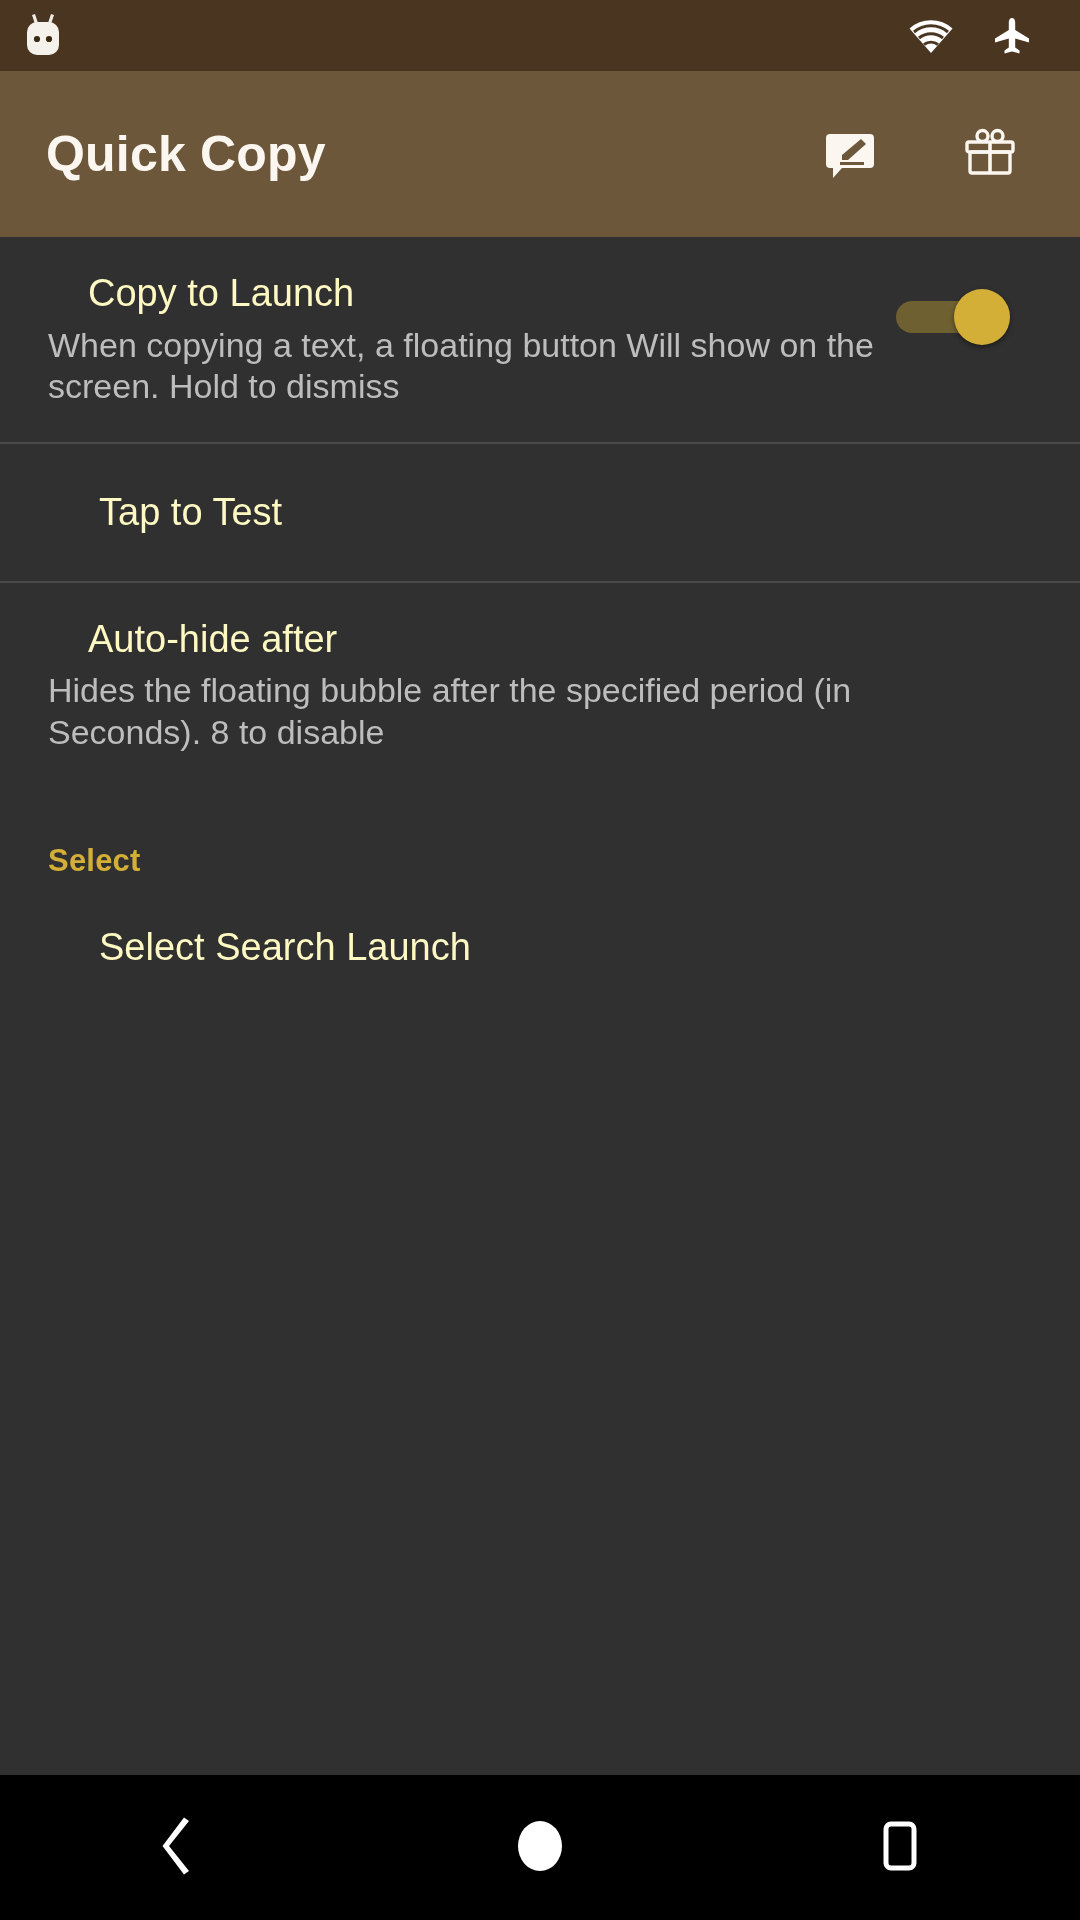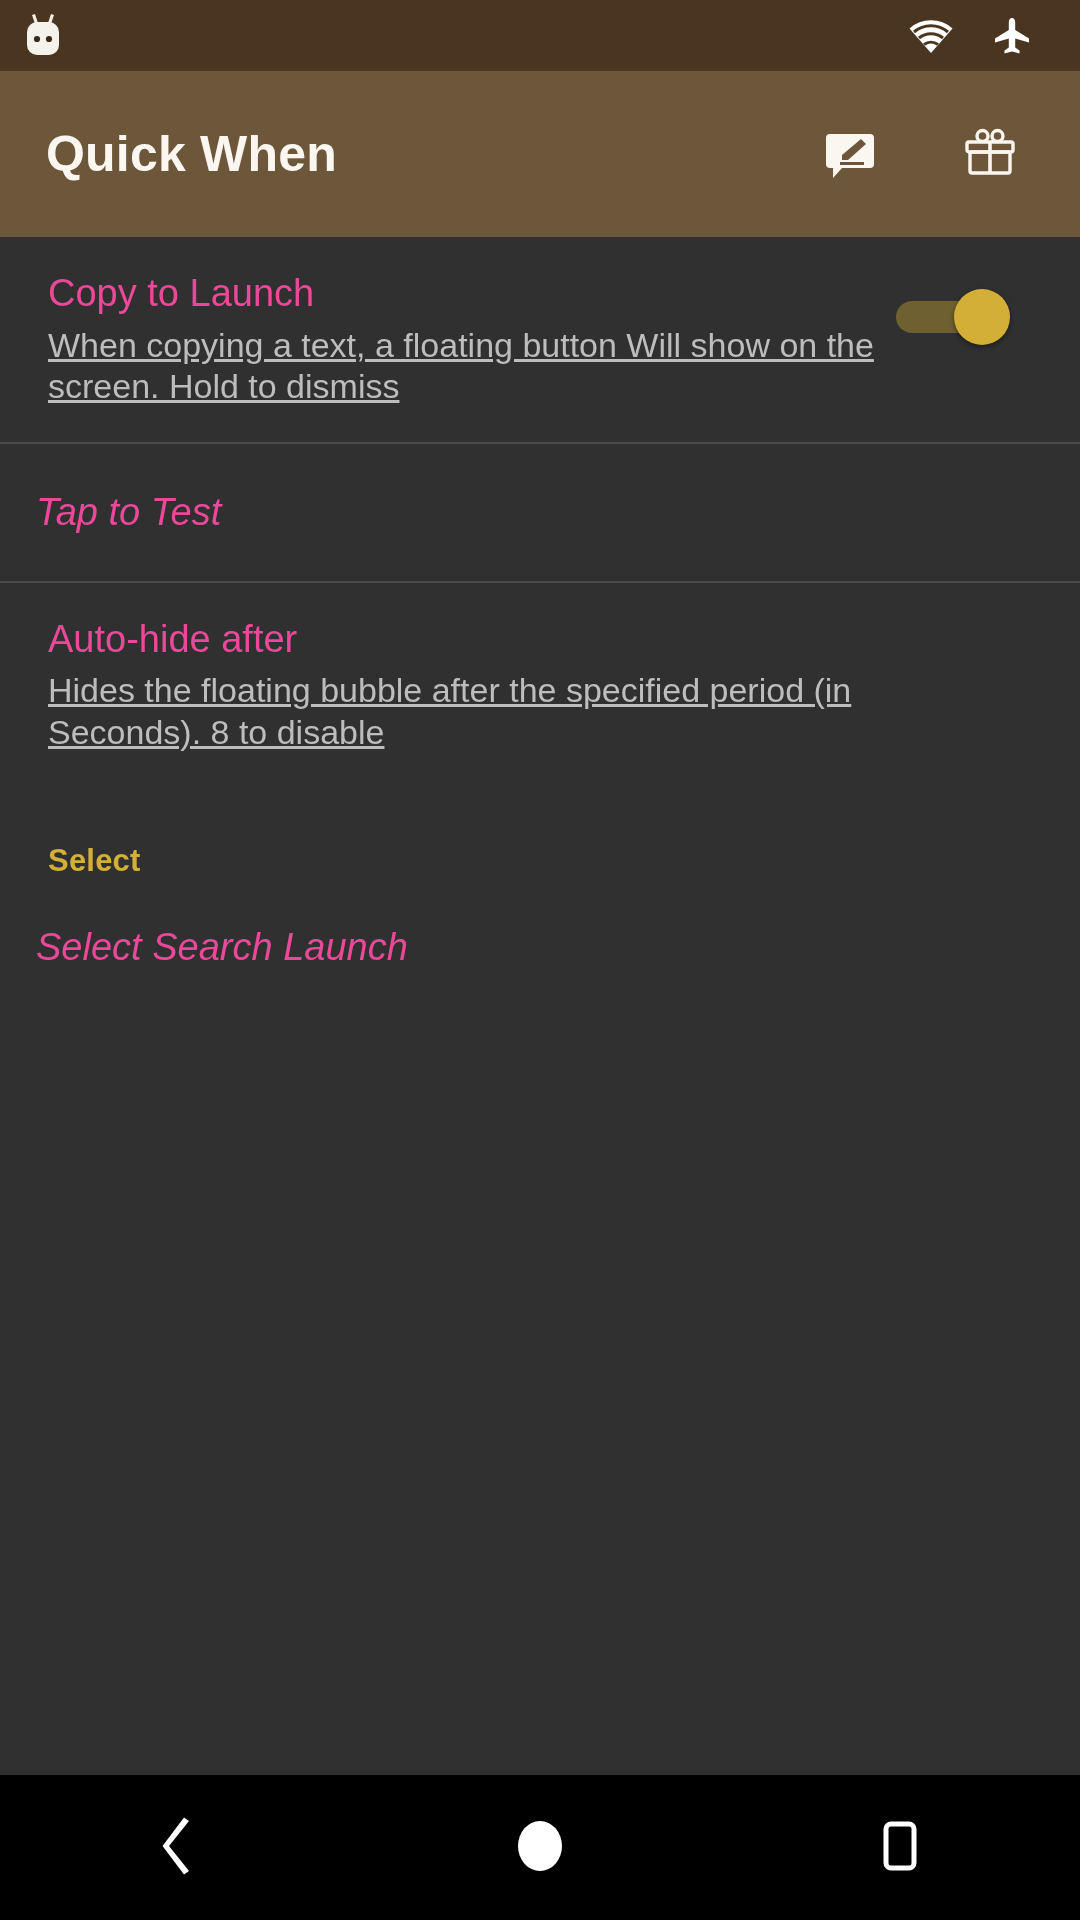--- a/index.html
+++ b/index.html
@@ -73,32 +73,32 @@
     padding:56px 0 0 48px;
     letter-spacing:0.2px;
   }
   .pref {
     padding:34px 48px 34px 48px;
     display:flex; align-items:flex-start;
     min-height:60px;
   }
   .pref-text { flex:1 1 auto; max-width:830px; }
   .pref-title {
-    color:#ec4899;
+    color:#fef9c3;
     font-size:38px;
     font-weight:normal;
     line-height:1.18;
+    margin-left:40px;
   }
   .pref-summary {
     color:#bdbdbd;
     font-size:34px;
     font-weight:normal;
     line-height:1.22;
     margin-top:9px;
-    text-decoration:underline;
   }
   .pref-widget {
     flex:0 0 auto;
     display:flex; align-items:center;
     padding-top:18px;
     margin-left:18px;
   }
 
   
   .switch {
@@ -123,22 +123,22 @@
     box-shadow:0 2px 5px rgba(0,0,0,0.45);
   }
 
   .divider {
     height:2px;
     background:#4a4a4a;
     width:100%;
   }
 
   .pref-simple {
-    padding:46px 36px;
-    display:flex; align-items:flex-start;font-style:italic;
+    padding:46px 59px;
+    display:flex; align-items:flex-start;
   }
   .pref-simple .pref-title { font-size:38px; }
 
   
   .nav-bar {
     height:145px;
     background:#000000;
     display:flex; align-items:center; justify-content:space-around;
     flex:0 0 auto;
   }
@@ -177,21 +177,21 @@
       </span>
       <span>
         <svg class="sb-icon" width="40" height="40" viewBox="0 0 40 40" xmlns="http://www.w3.org/2000/svg">
           <path d="M20 2 C22 2 23.2 4 23.2 6.5 L23.2 14 L37 22.5 L37 26.5 L23.2 22.5 L23.2 31.5 L27.5 34.5 L27.5 37.5 L20 35.5 L12.5 37.5 L12.5 34.5 L16.8 31.5 L16.8 22.5 L3 26.5 L3 22.5 L16.8 14 L16.8 6.5 C16.8 4 18 2 20 2 Z" fill="#ffffff"></path>
         </svg>
       </span>
     </div>
   </div>
 
   <div class="toolbar">
-    <div class="app-title">Quick When</div>
+    <div class="app-title">Quick Copy</div>
     <div class="toolbar-actions">
       <button class="tb-btn">
         <span>
           <svg width="54" height="54" viewBox="0 0 54 54" xmlns="http://www.w3.org/2000/svg">
             <path d="M7 8 H47 A4 4 0 0 1 51 12 V38 A4 4 0 0 1 47 42 H19 L10 52 L10 42 H7 A4 4 0 0 1 3 38 V12 A4 4 0 0 1 7 8 Z" fill="#fbf7f0"></path>
             <path d="M38 13 L43 18 L25 34 L19 34 L19 29 Z" fill="#6d573b"></path>
             <path d="M17 36 L41 36 L41 39 L17 39 Z" fill="#6d573b"></path>
           </svg>
         </span>
       </button>

